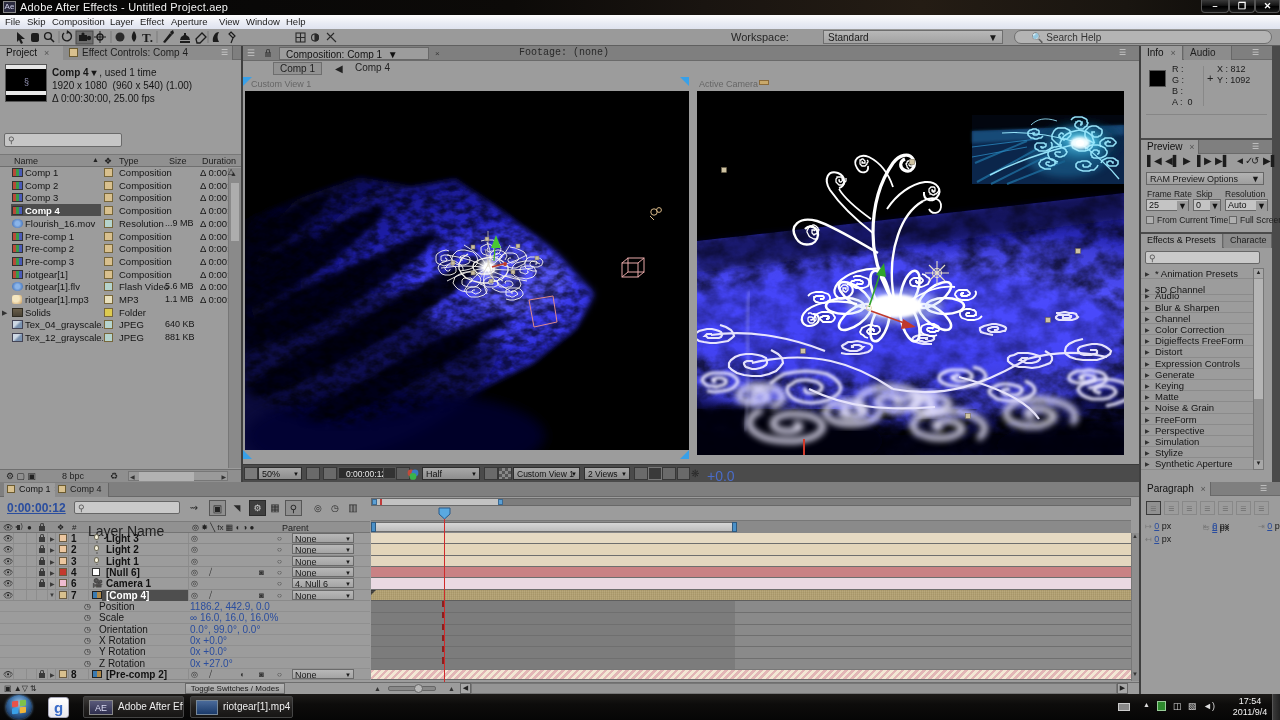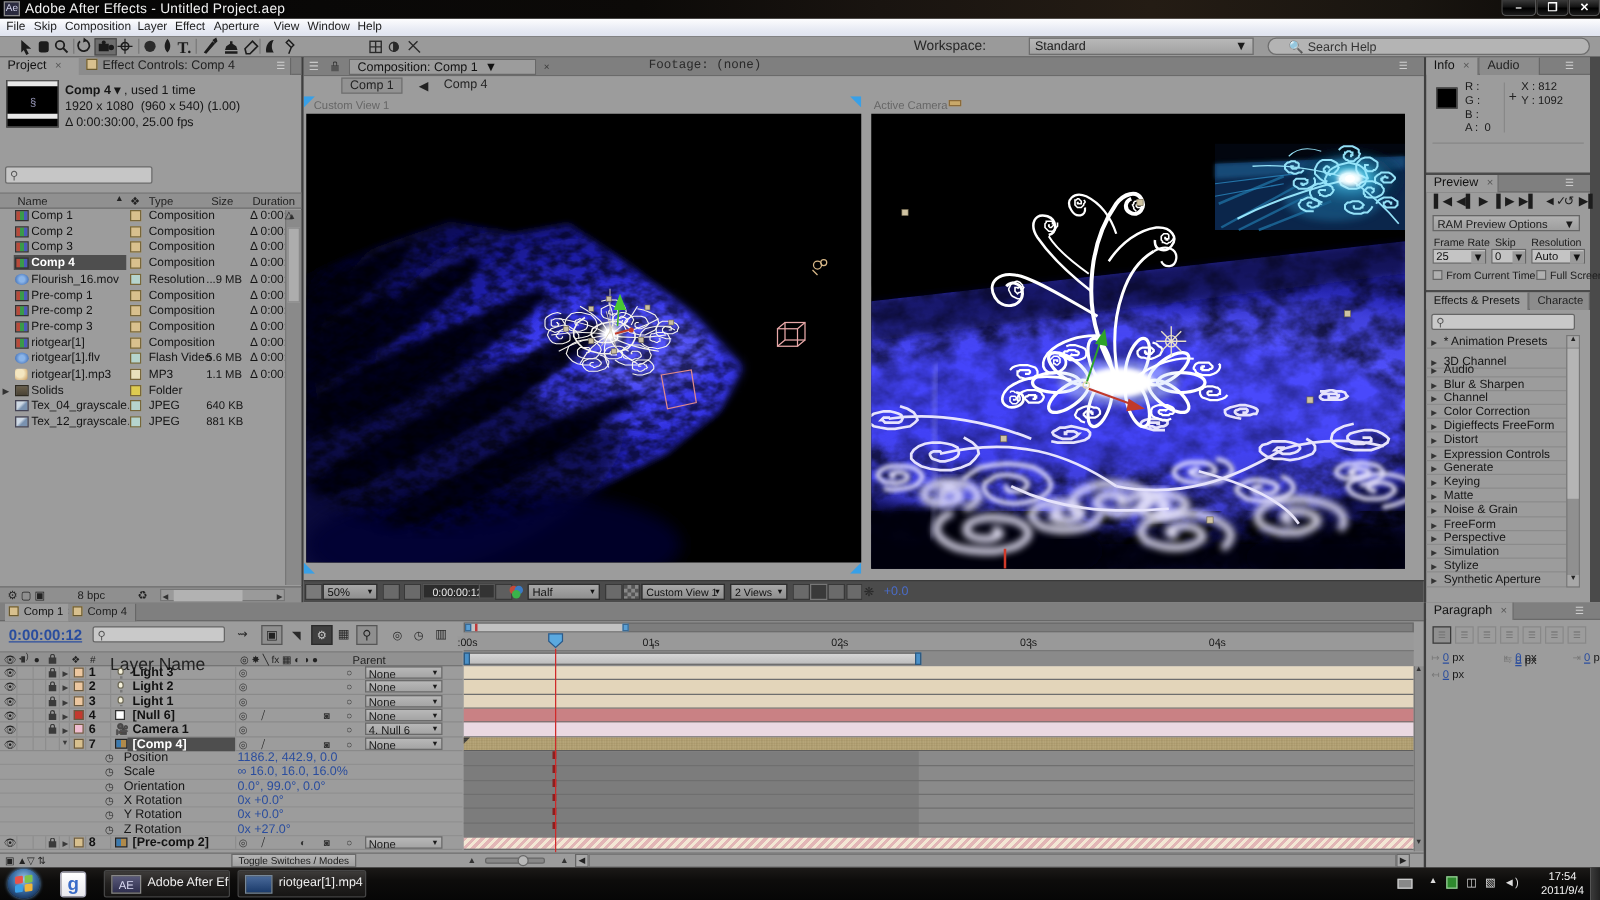--- a/index.html
+++ b/index.html
@@ -687,21 +687,21 @@
     <div class="fbtn" style="left:179px;width:58px;">Half <i style="position:absolute;right:2px;top:3px;font-style:normal;font-size:6px;">▼</i></div>
     <div class="ficon" style="left:241px;">&nbsp;</div>
     <div class="ficon" style="left:255px;background:repeating-conic-gradient(#888 0 25%,#555 0 50%) 0 0/6px 6px;">&nbsp;</div>
     <div class="fbtn" style="left:270px;width:67px;font-size:8.5px;">Custom View 1 <i style="position:absolute;right:2px;top:3px;font-style:normal;font-size:6px;">▼</i></div>
     <div class="fbtn" style="left:341px;width:46px;font-size:8.5px;">2 Views <i style="position:absolute;right:2px;top:3px;font-style:normal;font-size:6px;">▼</i></div>
     <div class="ficon" style="left:391px;">&nbsp;</div>
     <div class="ficon" style="left:405px;background:#3a3a3a;border-color:#777;">&nbsp;</div>
     <div class="ficon" style="left:419px;">&nbsp;</div>
     <div class="ficon" style="left:434px;width:13px;">&nbsp;</div>
     <div style="position:absolute;left:448px;top:3px;font-size:10px;color:#2a2a2a;">❋</div>
-    <div style="position:absolute;left:464px;top:3px;font-size:10px;color:#4a6cc8;">+0.0</div>
+    <div style="position:absolute;left:464px;top:3px;font-size:14px;color:#4a6cc8;">+0.0</div>
   </div>
 </div>
 
 <div class="abs" id="rcol">
 
   <div class="rpanel" style="top:0; height:92px;">
     <div class="tabbar">
       <div class="tab act" style="left:0;width:42px;">Info <span class="x">×</span></div>
       <div class="tab" style="left:43px;width:48px;">Audio</div>
       <div class="pmenu">☰</div>
@@ -1051,31 +1051,20 @@
       </div>
   </div>
 
   <div style="position:absolute;left:371px;top:16px;width:760px;height:8px;background:#7d7d7d;border:1px solid #686868;">
     <div style="position:absolute;left:0px;top:0px;width:130px;height:6px;background:#c2c2c2;"></div>
     <div style="position:absolute;left:0px;top:0px;width:5px;height:6px;background:#5a9fd4;border:1px solid #3a6a94;"></div>
     <div style="position:absolute;left:126px;top:0px;width:5px;height:6px;background:#5a9fd4;border:1px solid #3a6a94;"></div>
     <div style="position:absolute;left:8px;top:0;width:2px;height:6px;background:#c03a3a;"></div>
   </div>
 
-  <div id="tl-ruler" style="position:absolute;left:371px;top:24px;width:760px;height:14px;background:#999999;font-size:8.5px;color:#1a1a1a;">
-    <span style="position:absolute;left:-5px;top:3px;background:#999;">:00s</span>
-    <span style="position:absolute;left:143px;top:3px;">01s</span>
-    <span style="position:absolute;left:294px;top:3px;">02s</span>
-    <span style="position:absolute;left:445px;top:3px;">03s</span>
-    <span style="position:absolute;left:596px;top:3px;">04s</span>
-    <span style="position:absolute;left:151px;top:9px;width:1px;height:4px;background:#333;"></span>
-    <span style="position:absolute;left:302px;top:9px;width:1px;height:4px;background:#333;"></span>
-    <span style="position:absolute;left:453px;top:9px;width:1px;height:4px;background:#333;"></span>
-    <span style="position:absolute;left:604px;top:9px;width:1px;height:4px;background:#333;"></span>
-  </div>
 
   <div style="position:absolute;left:371px;top:38px;width:760px;height:13px;background:#8a8a8a;border-top:1px solid #777;">
     <div style="position:absolute;left:0;top:1px;width:366px;height:10px;background:linear-gradient(#d6d6d6,#bdbdbd);border:1px solid #6e6e6e;"></div>
     <div style="position:absolute;left:0;top:1px;width:5px;height:10px;background:#4a90c8;border:1px solid #2e5a80;"></div>
     <div style="position:absolute;left:361px;top:1px;width:5px;height:10px;background:#4a90c8;border:1px solid #2e5a80;"></div>
   </div>
 
   <div id="tl-tracks" style="position:absolute;left:371px;top:51px;width:760px;height:630px;">
     <div style="position:absolute;left:0;top:0.0px;width:760px;height:11.3px;background:#e6dac3;border-bottom:1px solid #6e6e6e;"></div>
     <div style="position:absolute;left:0;top:11.3px;width:760px;height:11.3px;background:#e3d5ba;border-bottom:1px solid #6e6e6e;"></div>

